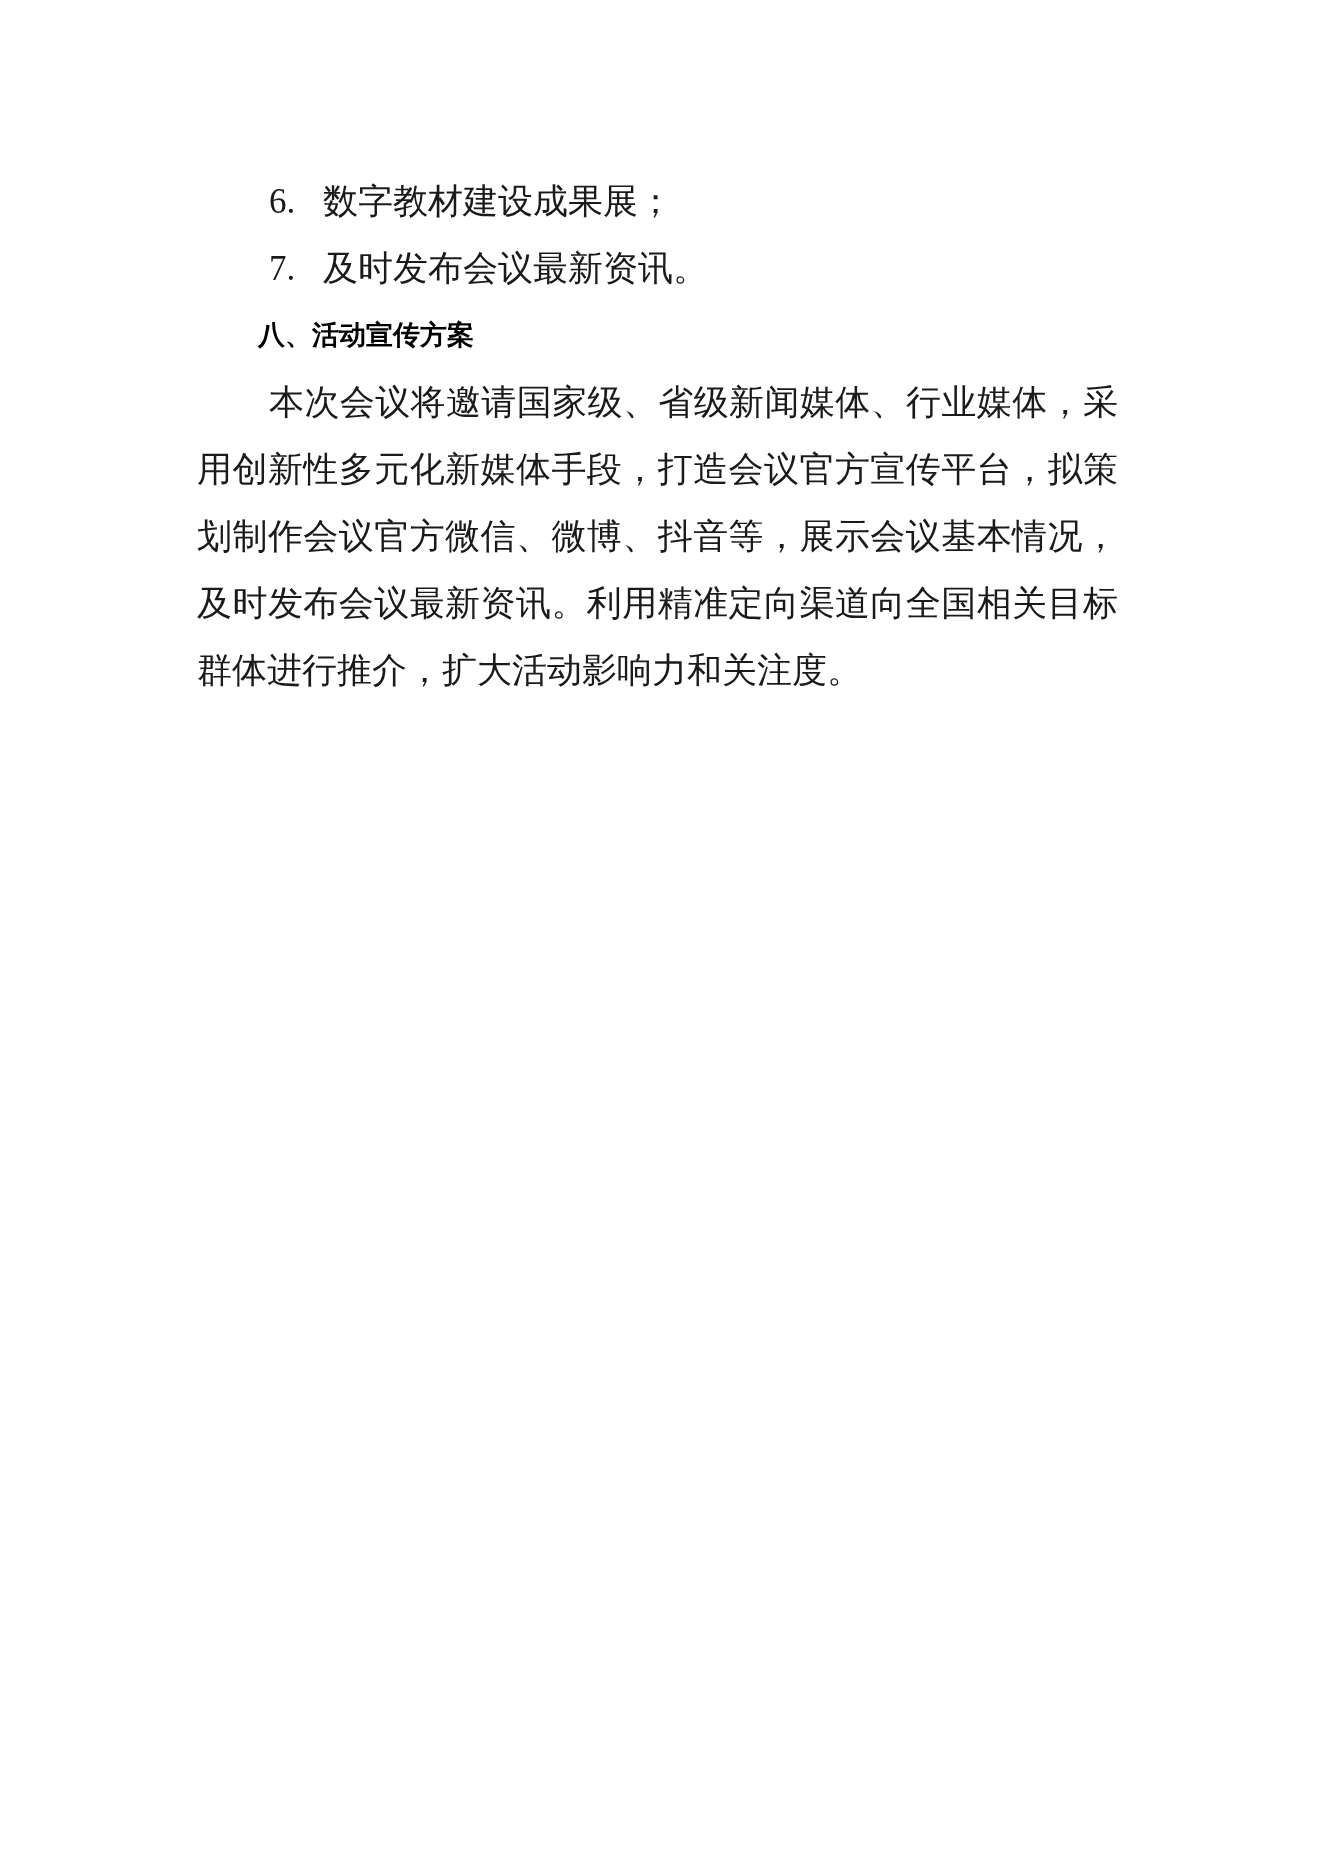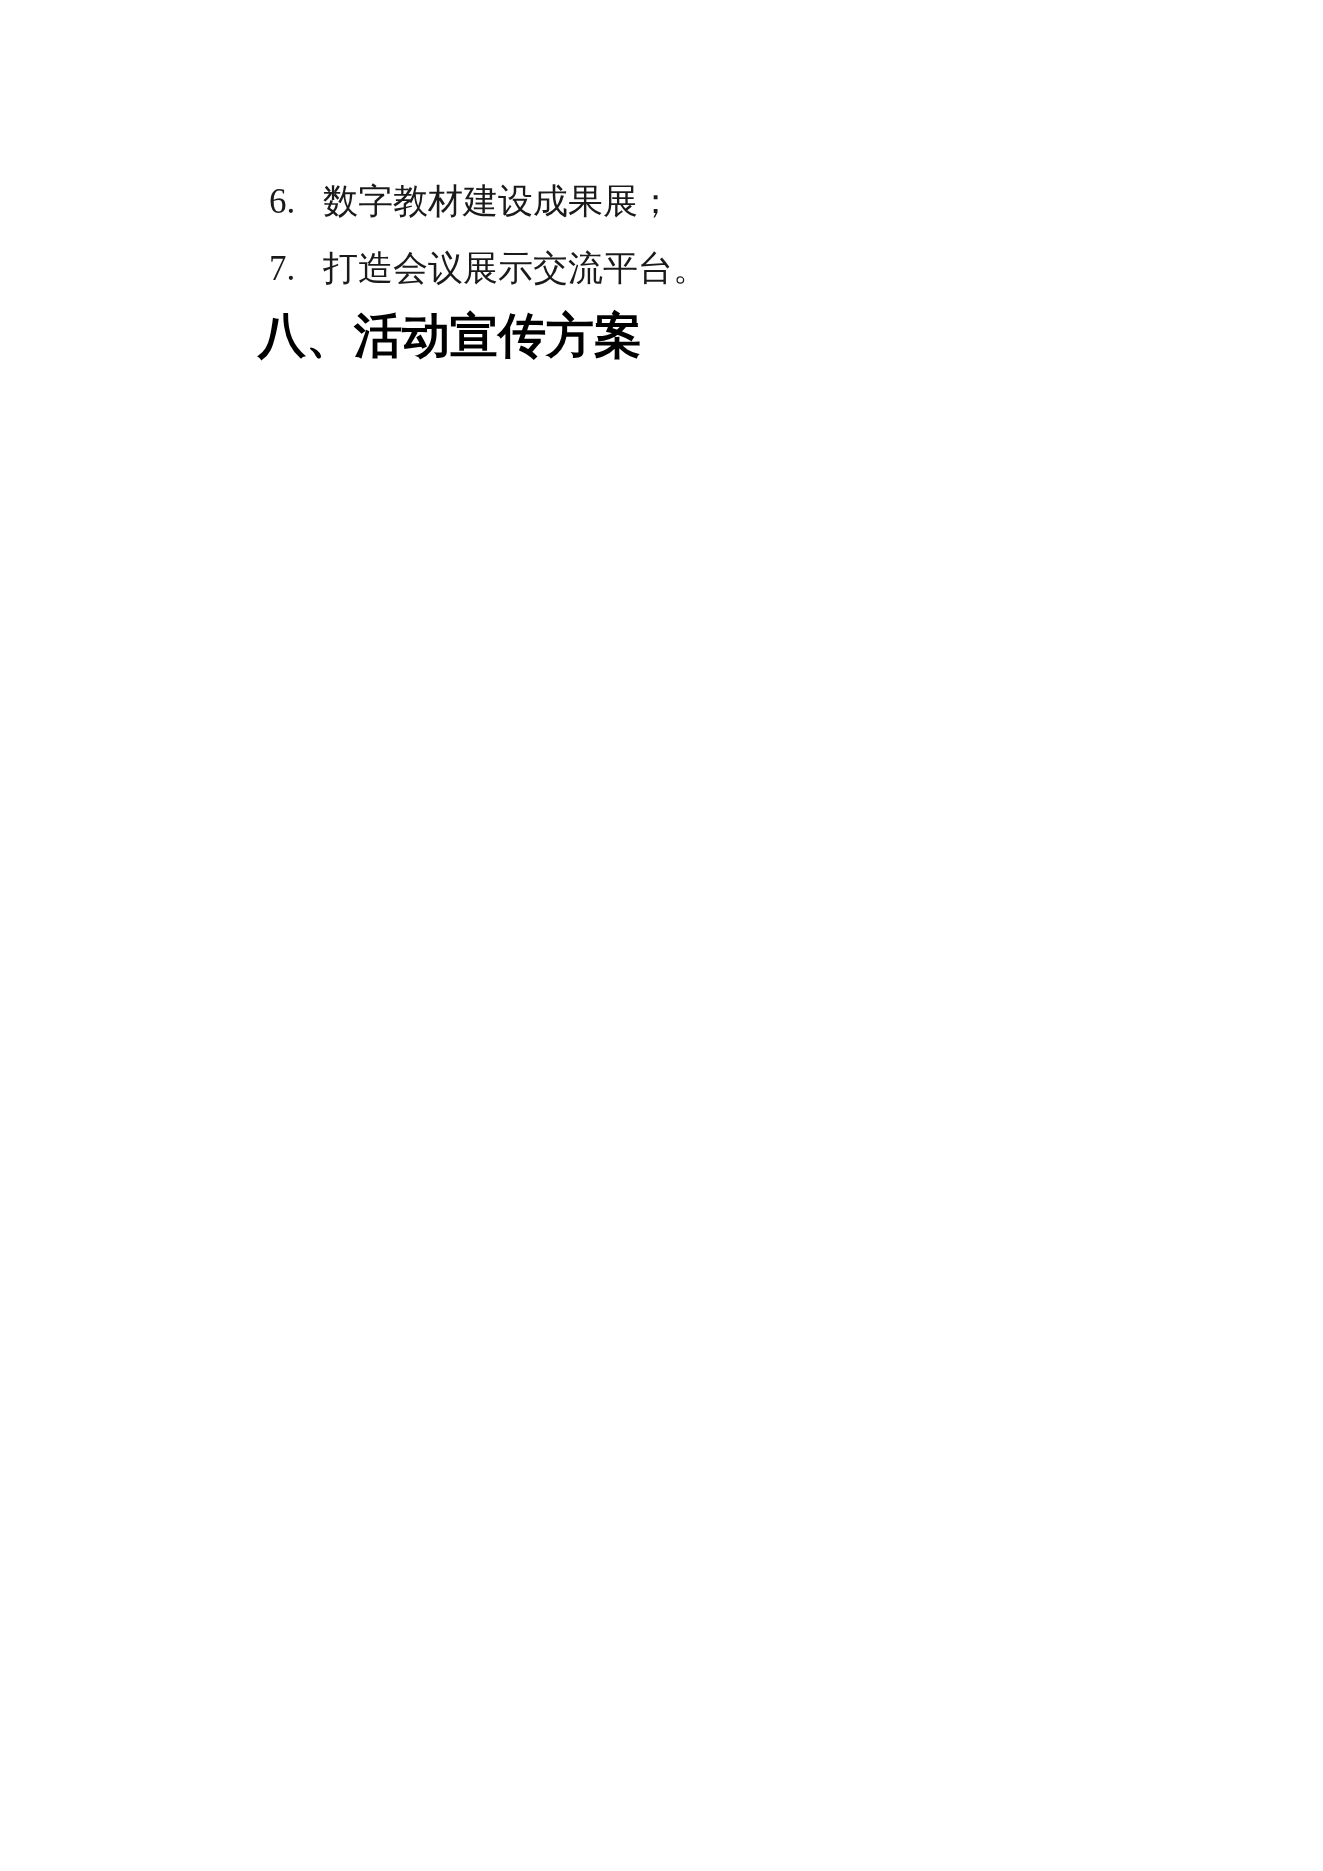--- a/index.html
+++ b/index.html
@@ -34,38 +34,39 @@
   }
   .li .marker {
     display: inline-block;
     width: 54px;
     text-indent: 0;
   }
   .heading {
     text-indent: 61px;
     font-family: "Liberation Sans", "DejaVu Sans", sans-serif;
     font-weight: bold;
-    font-size: 48px;
+    font-size: 27px;
     line-height: 67px;
     color: #000000;
   }
   .para {
     text-indent: 72px;
     text-align: justify;
     text-justify: inter-ideograph;
   }
 </style>
 </head>
 <body>
 
 <div class="page">
   <div class="content">
 
     <p class="li"><span class="marker">6.</span><span>数字教材建设成果展；</span></p>
 
-    <p class="li"><span class="marker">7.</span><span>打造会议展示交流平台。</span></p>
+    <p class="li"><span class="marker">7.</span><span>及时发布会议最新资讯。</span></p>
 
     <h2 class="heading">八、活动宣传方案</h2>
 
+    <p class="para">本次会议将邀请国家级、省级新闻媒体、行业媒体，采用创新性多元化新媒体手段，打造会议官方宣传平台，拟策划制作会议官方微信、微博、抖音等，展示会议基本情况，及时发布会议最新资讯。利用精准定向渠道向全国相关目标群体进行推介，扩大活动影响力和关注度。</p>
 
 
   </div>
 </div>
 
 </body></html>

